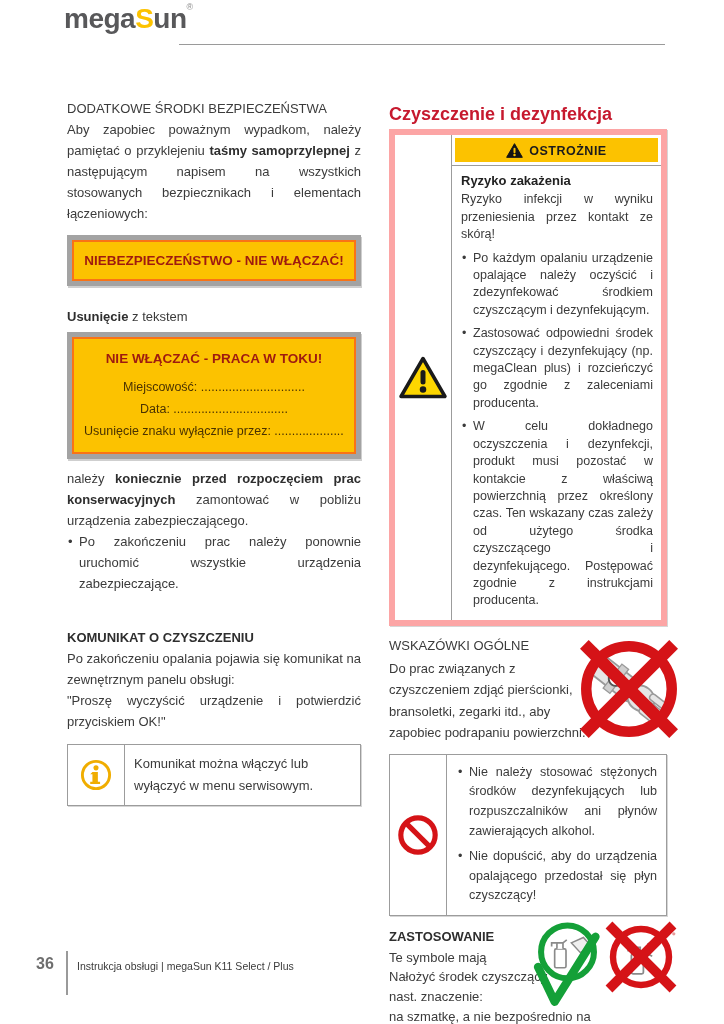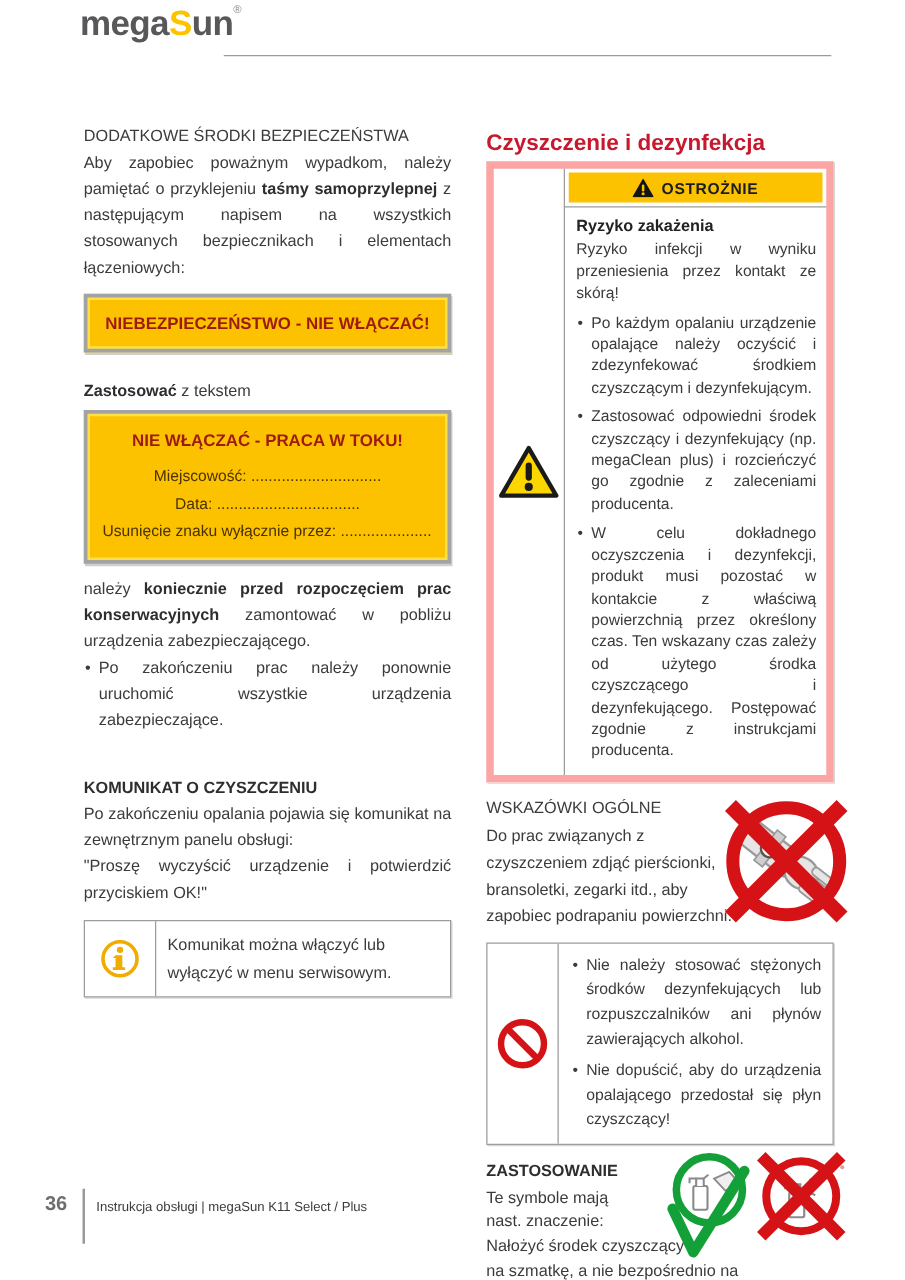--- a/index.html
+++ b/index.html
@@ -16,21 +16,21 @@
 
   
   .col-left  { position:absolute; left:67px;  top:98px;  width:294px; font-size:13px; line-height:21px; }
   .col-right { position:absolute; left:389px; top:104px; width:278px; font-size:13px; }
 
   p.just { text-align:justify; }
   .plain-h { font-size:13px; }
   b { color:#2e2e2e; }
 
   
-  .ybox { border:3px solid #a3a3a3; background:#fde047; padding:2px; box-shadow:1px 2px 0 #cfcfcf; }
+  .ybox { border:5px solid #a3a3a3; background:#f97316; padding:2px; box-shadow:1px 2px 0 #cfcfcf; }
   .ybox-fill { background:#fcc200; color:#9e1a10; font-weight:bold; }
   .banner1 { margin:8px 0 20px 0; }
   .banner1 .ybox-fill { text-align:center; padding:8px 4px; font-size:13.5px; }
   .plate { margin:5px 0 9px 0; }
   .plate .ybox-fill { padding:9px 10px 10px 10px; font-size:12.5px; }
   .plate-title { text-align:center; font-size:13.5px; margin-bottom:7px; }
   .plate-line { color:#4a3200; font-weight:normal; line-height:22px; white-space:nowrap; overflow:hidden;text-align:center; }
 
   ul.dash { list-style:none; }
   ul.dash li { position:relative; padding-left:12px; text-align:justify; }
@@ -91,21 +91,21 @@
 
 
   <div class="plain-h">DODATKOWE ŚRODKI BEZPIECZEŃSTWA</div>
 
   <p class="just" style="margin-bottom:11px;"><span>Aby zapobiec poważnym wypadkom, należy pamiętać o przyklejeniu </span><b>taśmy samoprzylepnej</b><span> z następującym napisem na wszystkich stosowanych bezpiecznikach i elementach łączeniowych:</span></p>
 
   <div class="ybox banner1">
     <div class="ybox-fill">NIEBEZPIECZEŃSTWO - NIE WŁĄCZAĆ!</div>
   </div>
 
-  <div><b>Zastosować</b><span> z tekstem</span></div>
+  <div><b>Usunięcie</b><span> z tekstem</span></div>
 
   <div class="ybox plate">
     <div class="ybox-fill">
       <div class="plate-title">NIE WŁĄCZAĆ - PRACA W TOKU!</div>
       <div class="plate-line">Miejscowość: ..............................</div>
       <div class="plate-line">Data: .................................</div>
       <div class="plate-line">Usunięcie znaku wyłącznie przez: ...........................</div>
     </div>
   </div>
 
@@ -195,22 +195,22 @@
       <ul class="dash">
         <li>Nie należy stosować stężonych środków dezynfekujących lub rozpuszczalników ani płynów zawierających alkohol.</li>
         <li>Nie dopuścić, aby do urządzenia opalającego przedostał się płyn czyszczący!</li>
       </ul>
     </div>
   </div>
 
   <div class="app-wrap">
     <div class="h-bold app-head">ZASTOSOWANIE</div>
     <div class="app-line">Te symbole mają</div>
+    <div class="app-line">Nałożyć środek czyszczący</div>
     <div class="app-line">nast. znaczenie:</div>
-    <div class="app-line">Nałożyć środek czyszczący</div>
     <div class="app-last">na szmatkę, a nie bezpośrednio na powierzchnię.</div>
 
     <svg class="icon-allowed" width="68" height="96" viewBox="0 0 90 124">
       <circle cx="47" cy="42" r="35" fill="#fff" stroke="#14a038" stroke-width="8"></circle>
       <g stroke="#8a8a8a" stroke-width="2.2" fill="#fff">
         <rect x="30" y="38" width="15" height="25" rx="2"></rect>
         <path d="M33 38 v-8 h8 v8"></path>
         <path d="M33 30 h-7 v5"></path>
         <path d="M41 30 l5 -4"></path>
       </g>

